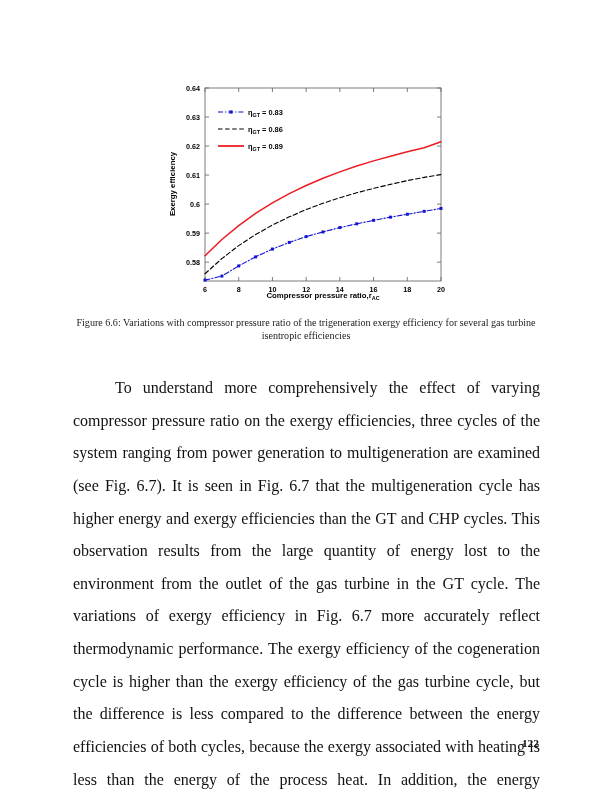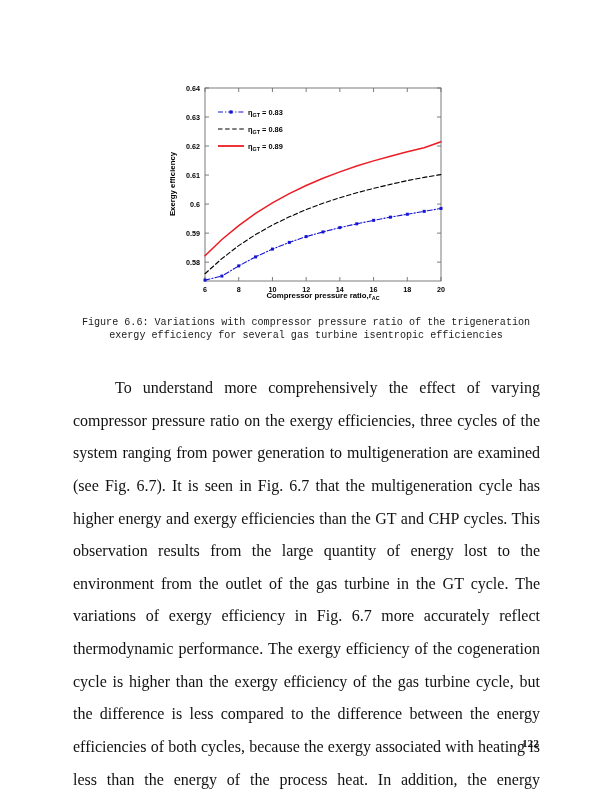--- a/index.html
+++ b/index.html
@@ -32,21 +32,21 @@
   }
   #plot-svg {
     display: block;
   }
 
   
   #figure-caption {
     width: 466px;
     margin: 14px auto 0 auto;
     text-align: center;
-    font-family: Liberation Mono, monospace;
+    font-family: Liberation Serif, serif;
     font-size: 10.1px;
     line-height: 1.33;
     color: #1b1b1b;
   }
 
   
   #body-text {
     position: absolute;
     left: 73px;
     top: 372px;

